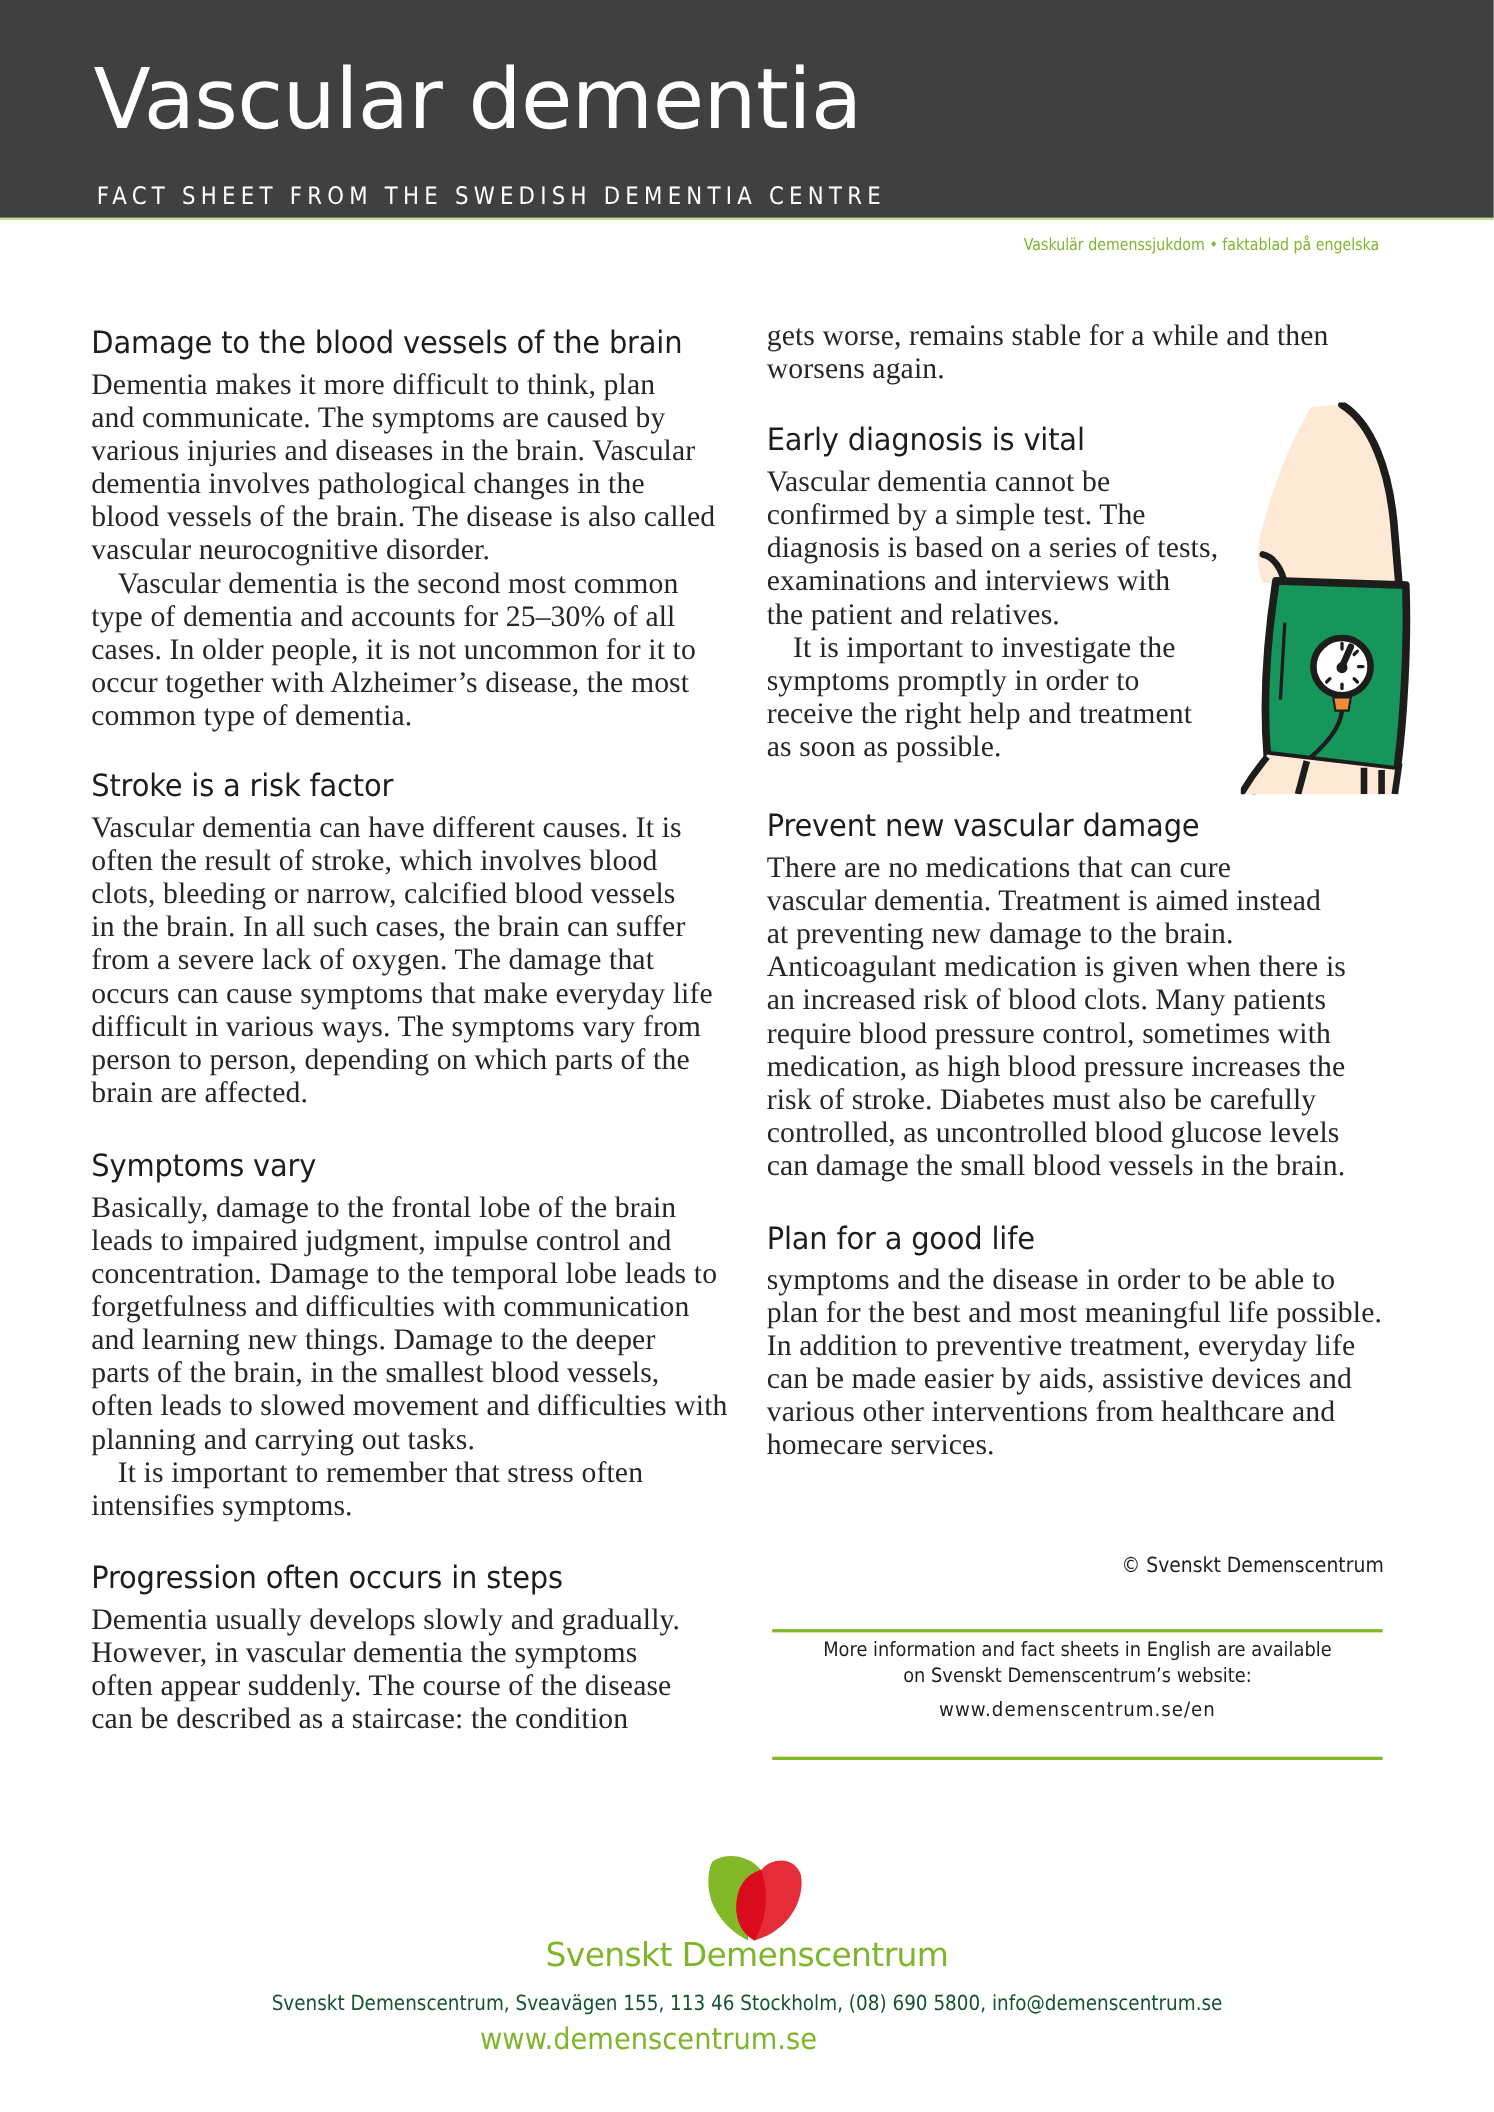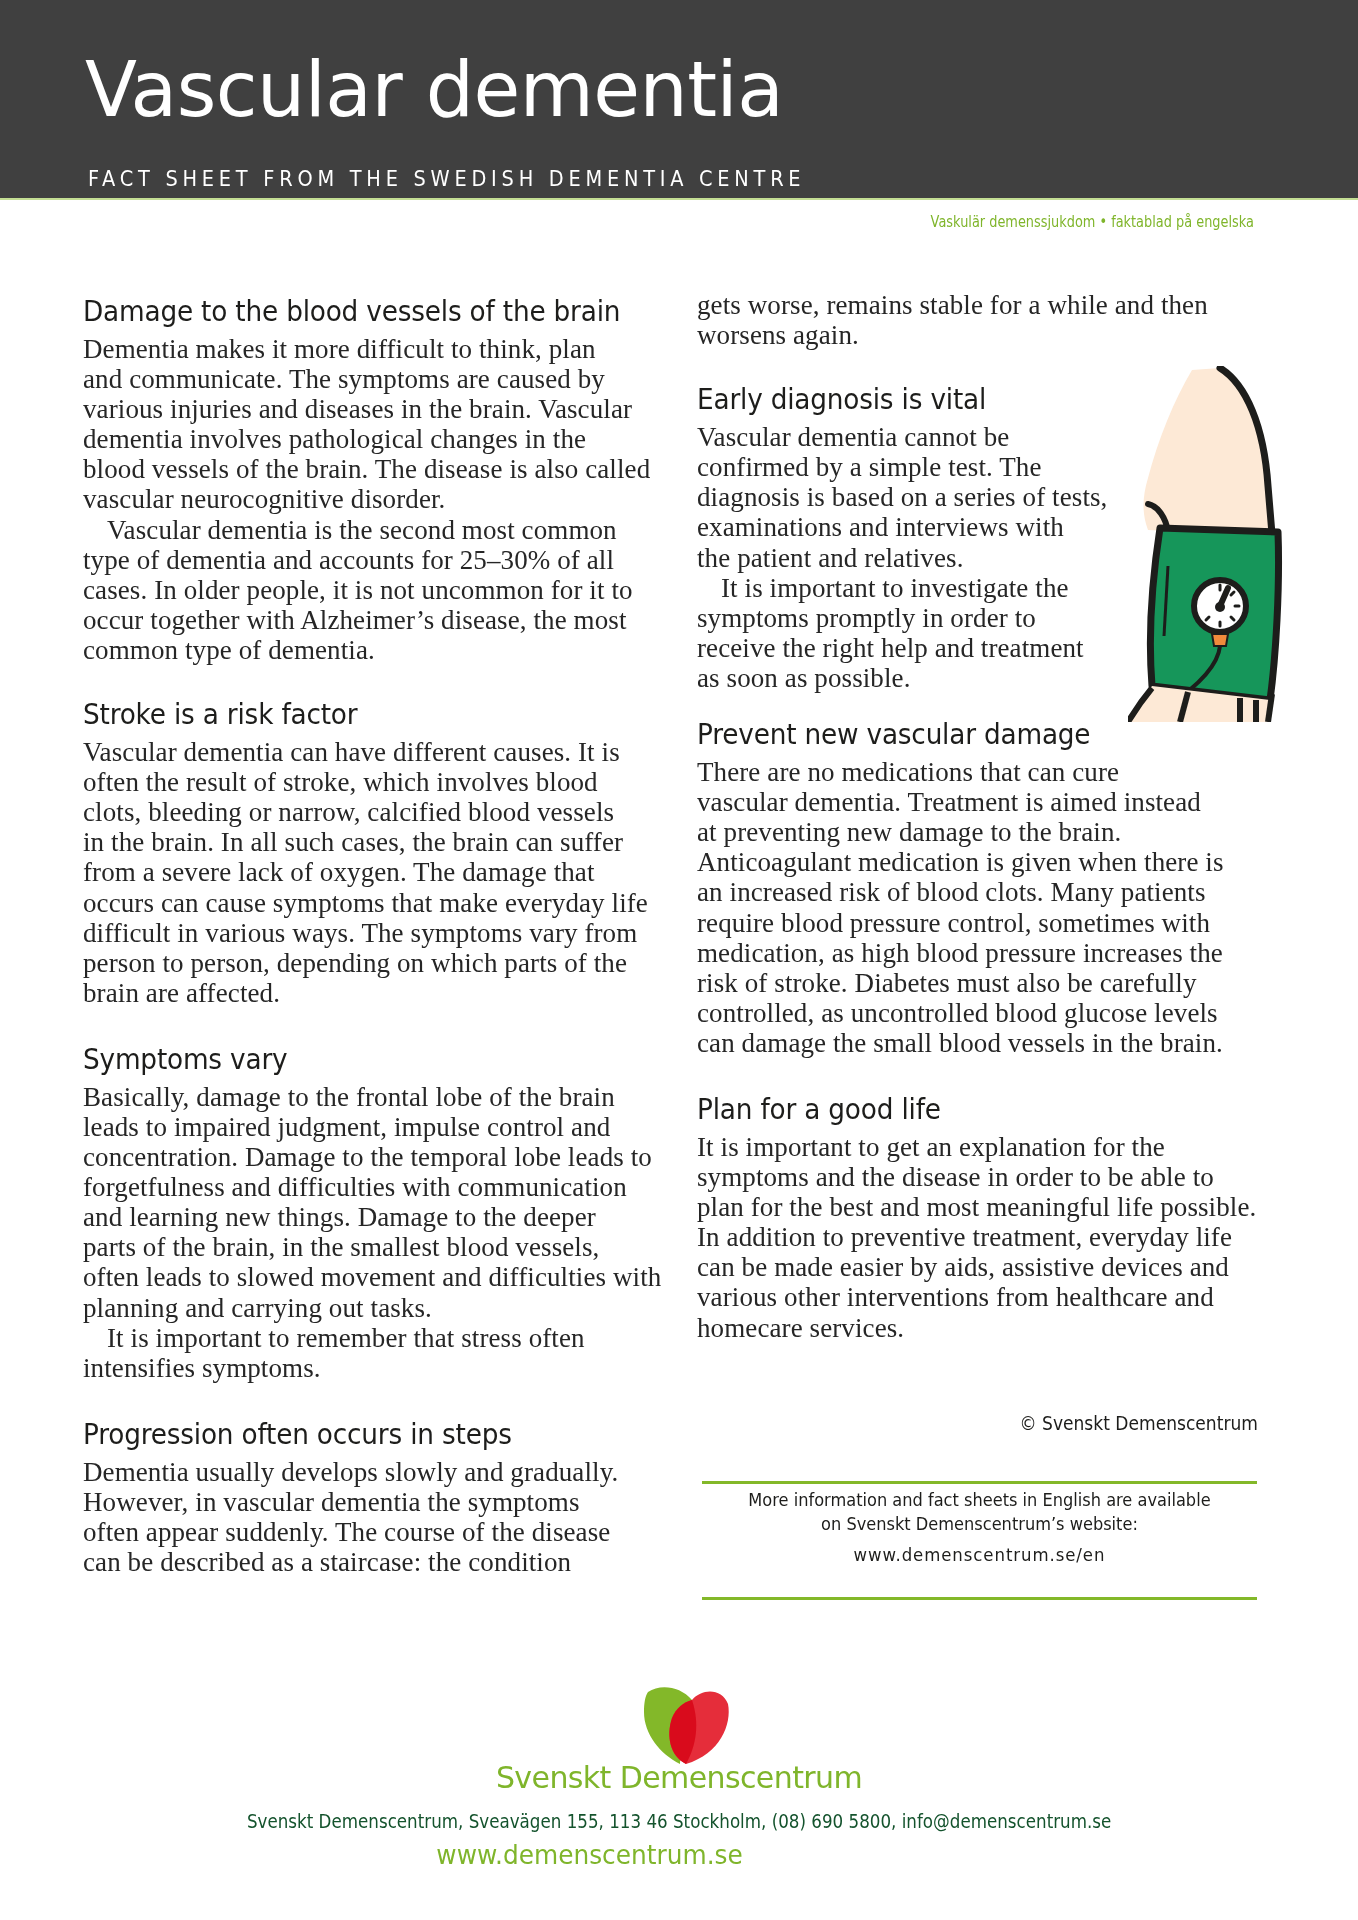--- a/index.html
+++ b/index.html
@@ -167,21 +167,21 @@
     </p>
   </div>
 </div>
 
 <div class="col col-right">
   <p class="body" style="margin-bottom:32px;">
     <span class="ln">gets worse, remains stable for a while and then</span>
     <span class="ln">worsens again.</span>
   </p>
 
-  <div class="section" style="margin-bottom:24px;">
+  <div class="section" style="margin-bottom:40px;">
     <h2>Early diagnosis is vital</h2>
     <p class="body">
       <span class="ln">Vascular dementia cannot be</span>
       <span class="ln">confirmed by a simple test. The</span>
       <span class="ln">diagnosis is based on a series of tests,</span>
       <span class="ln">examinations and interviews with</span>
       <span class="ln">the patient and relatives.</span>
       <span class="ln ind">It is important to investigate the</span>
       <span class="ln">symptoms promptly in order to</span>
       <span class="ln">receive the right help and treatment</span>
@@ -201,21 +201,20 @@
       <span class="ln">medication, as high blood pressure increases the</span>
       <span class="ln">risk of stroke. Diabetes must also be carefully</span>
       <span class="ln">controlled, as uncontrolled blood glucose levels</span>
       <span class="ln">can damage the small blood vessels in the brain.</span>
     </p>
   </div>
 
   <div class="section">
     <h2>Plan for a good life</h2>
     <p class="body">
-      <span class="ln">It is important to get an explanation for the</span>
       <span class="ln">symptoms and the disease in order to be able to</span>
       <span class="ln">plan for the best and most meaningful life possible.</span>
       <span class="ln">In addition to preventive treatment, everyday life</span>
       <span class="ln">can be made easier by aids, assistive devices and</span>
       <span class="ln">various other interventions from healthcare and</span>
       <span class="ln">homecare services.</span>
     </p>
   </div>
 </div>
 

